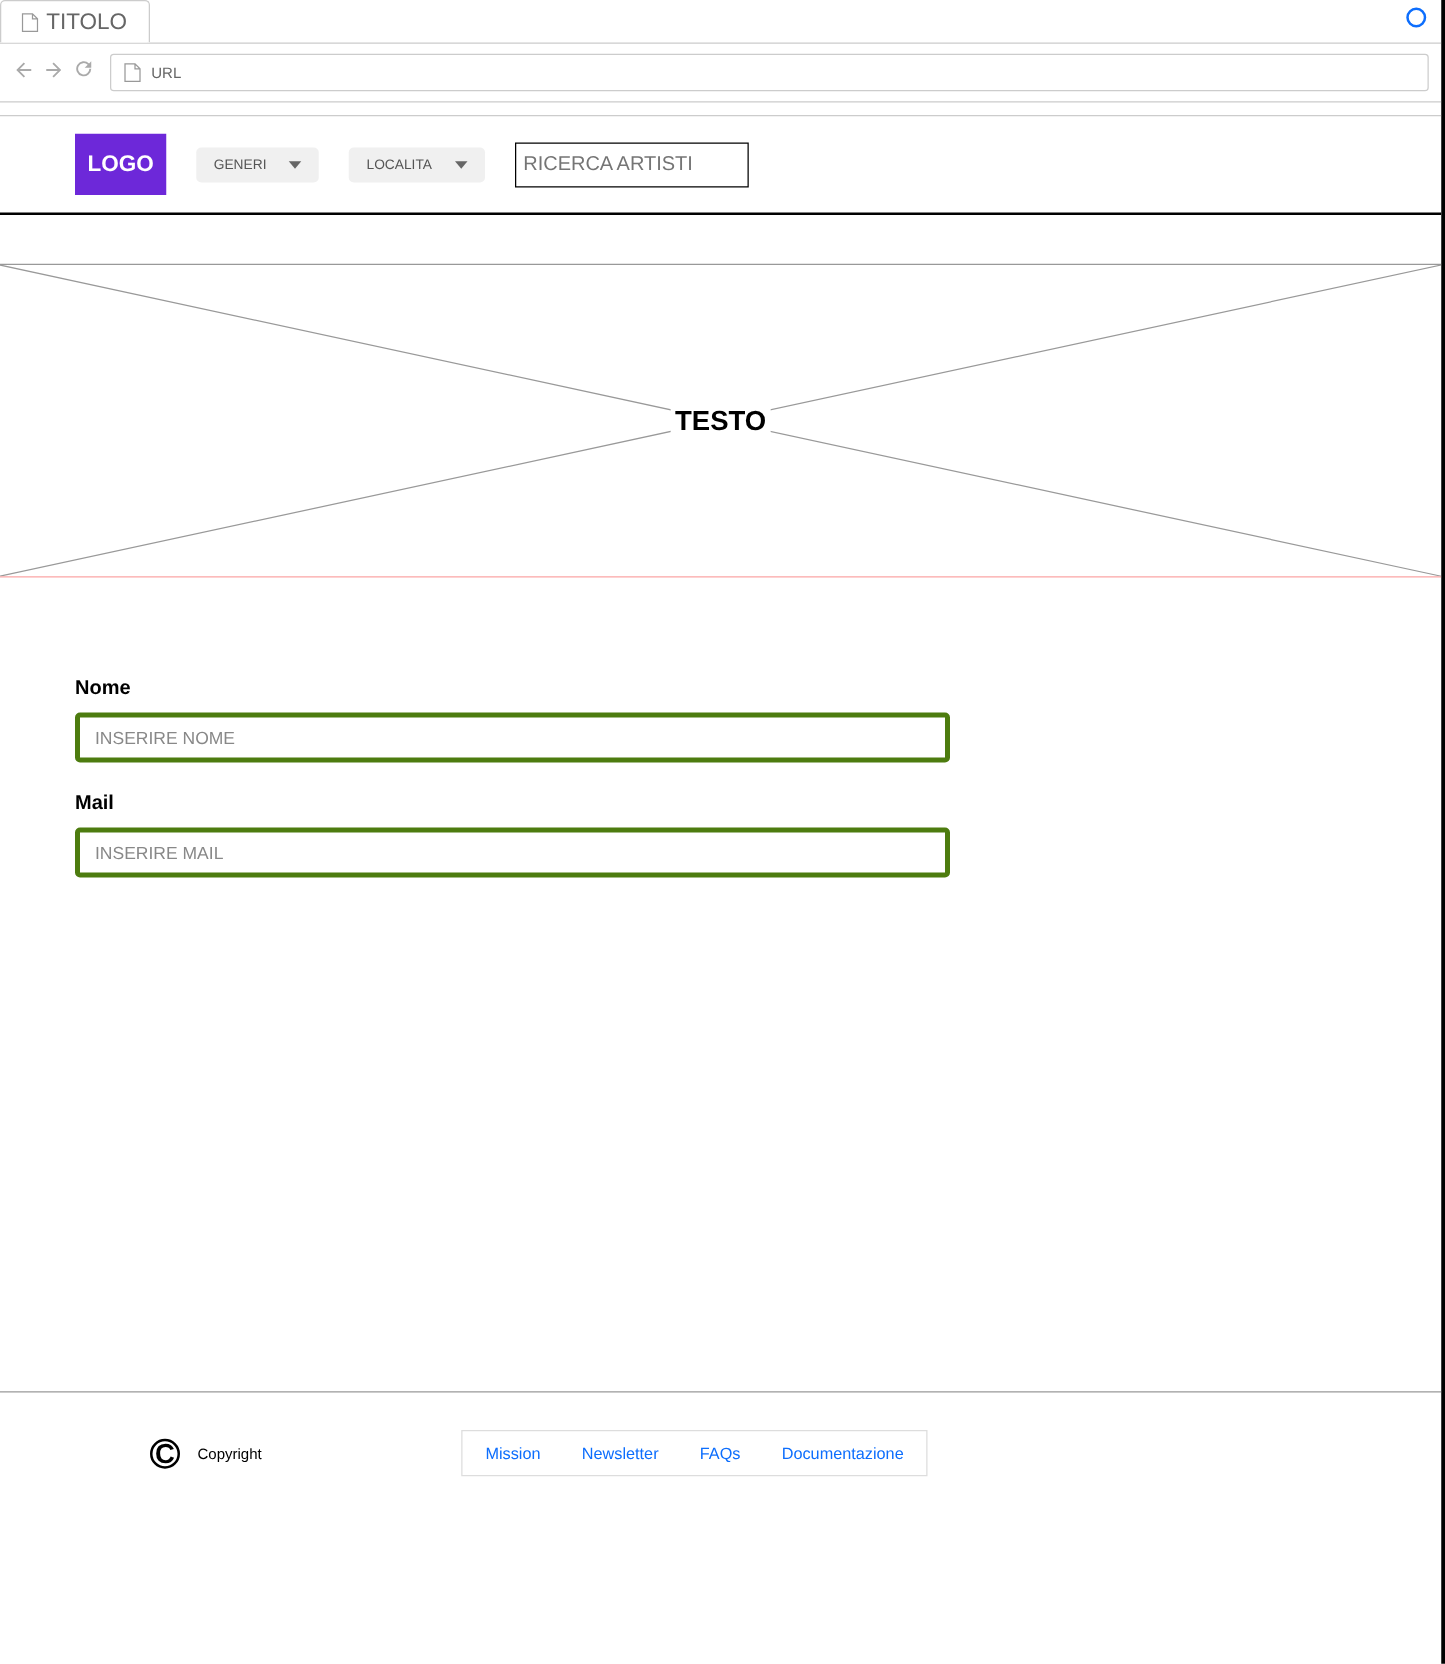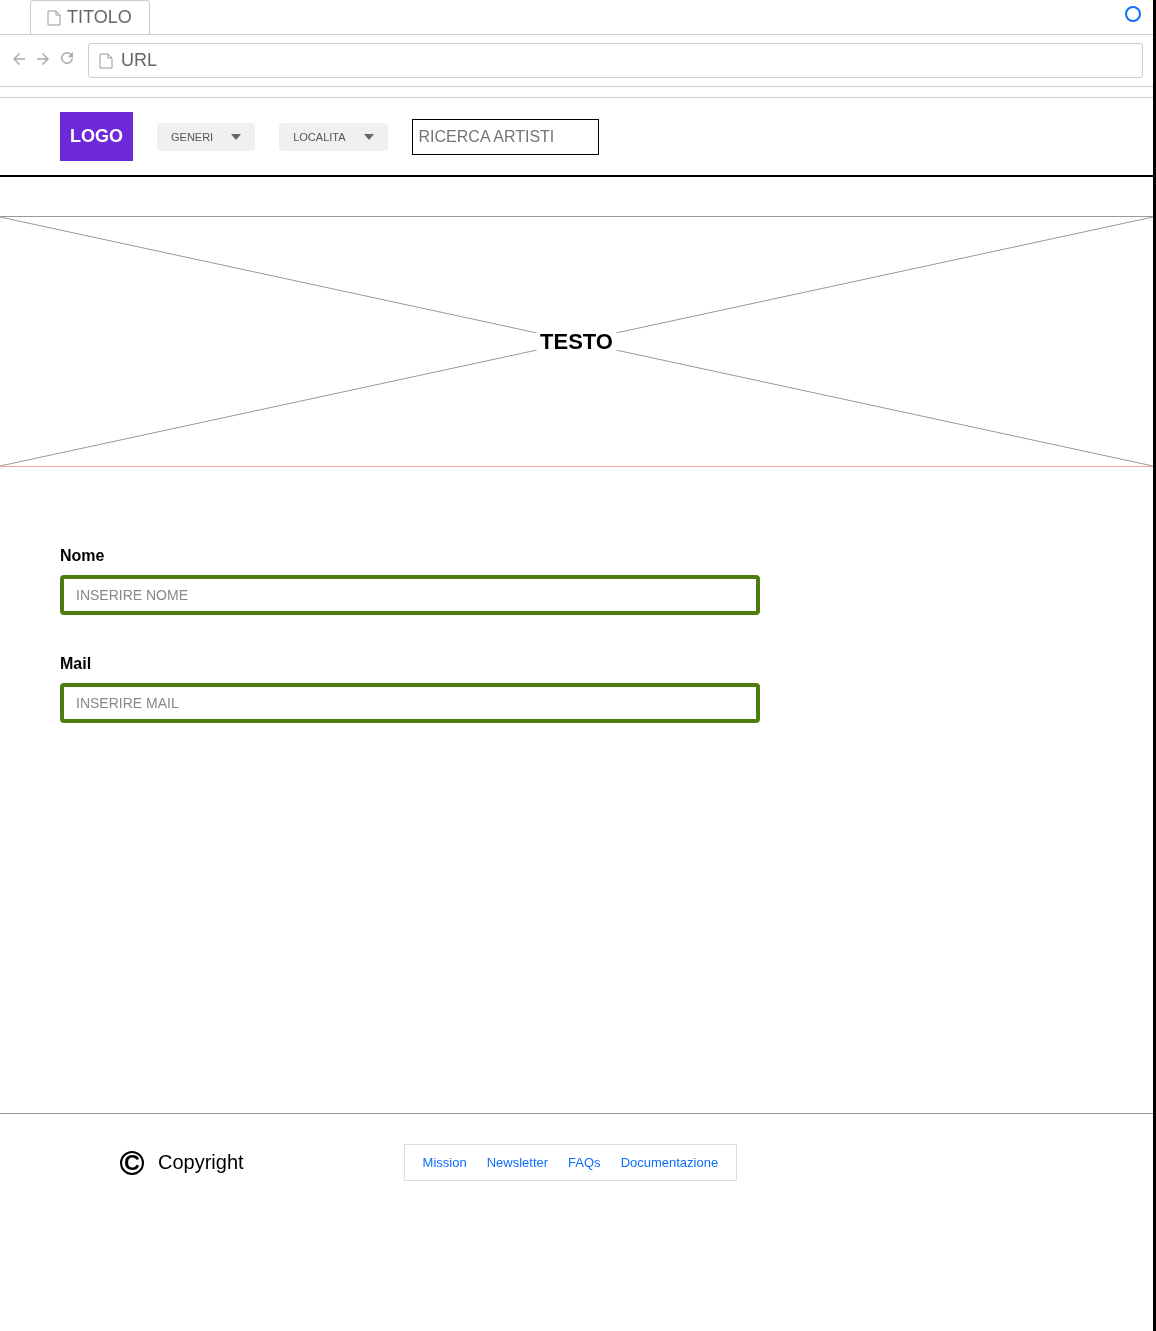--- a/index.html
+++ b/index.html
@@ -25,21 +25,20 @@
       align-items: flex-end;
       height: 35px;
       border-bottom: 1px solid #ccc;
       position: relative;
     }
     .tab {
       display: flex;
       align-items: center;
       gap: 6px;
       padding: 6px 16px;
-      margin-left: 30px;
       border: 1px solid #ccc;
       border-bottom: none;
       border-radius: 4px 4px 0 0;
       background: #fff;
       font-size: 18px;
       color: #666;
       min-width: 120px;
     }
     .page-icon-svg {
       width: 14px;
@@ -90,21 +89,21 @@
       flex: 1;
       display: flex;
       align-items: center;
       border: 1px solid #ccc;
       border-radius: 3px;
       padding: 6px 10px;
       gap: 8px;
     }
     .url-text {
       color: #666;
-      font-size: 18px;
+      font-size: 12px;
     }
     
     
     .site-header {
       display: flex;
       align-items: center;
       padding: 14px 60px;
       gap: 24px;
       border-bottom: 2px solid #000;
       border-top: 1px solid #ccc;
@@ -173,21 +172,21 @@
       font-weight: bold;
       background: #fff;
       padding: 0 4px;
     }
     
     
     .form-section {
       padding: 80px 60px 20px 60px;
     }
     .form-group {
-      margin-bottom: 40px;
+      margin-bottom: 24px;
     }
     .form-label {
       display: block;
       font-size: 16px;
       font-weight: bold;
       margin-bottom: 10px;
     }
     .form-input {
       width: 700px;
       padding: 8px 12px;
@@ -222,27 +221,27 @@
       border: 2px solid #000;
       border-radius: 50%;
       width: 24px;
       height: 24px;
       display: flex;
       align-items: center;
       justify-content: center;
       line-height: 1;
     }
     .copyright-text {
-      font-size: 20px;
+      font-size: 12px;
     }
     .footer-links {
       margin-left: 160px;
       border: 1px solid #ddd;
       display: flex;
-      gap: 20px;
+      gap: 33px;
       padding: 10px 18px;
     }
     .footer-link {
       color: #0d6efd;
       font-size: 13px;
       text-decoration: none;
       cursor: pointer;
     }
   </style>
 </head>

